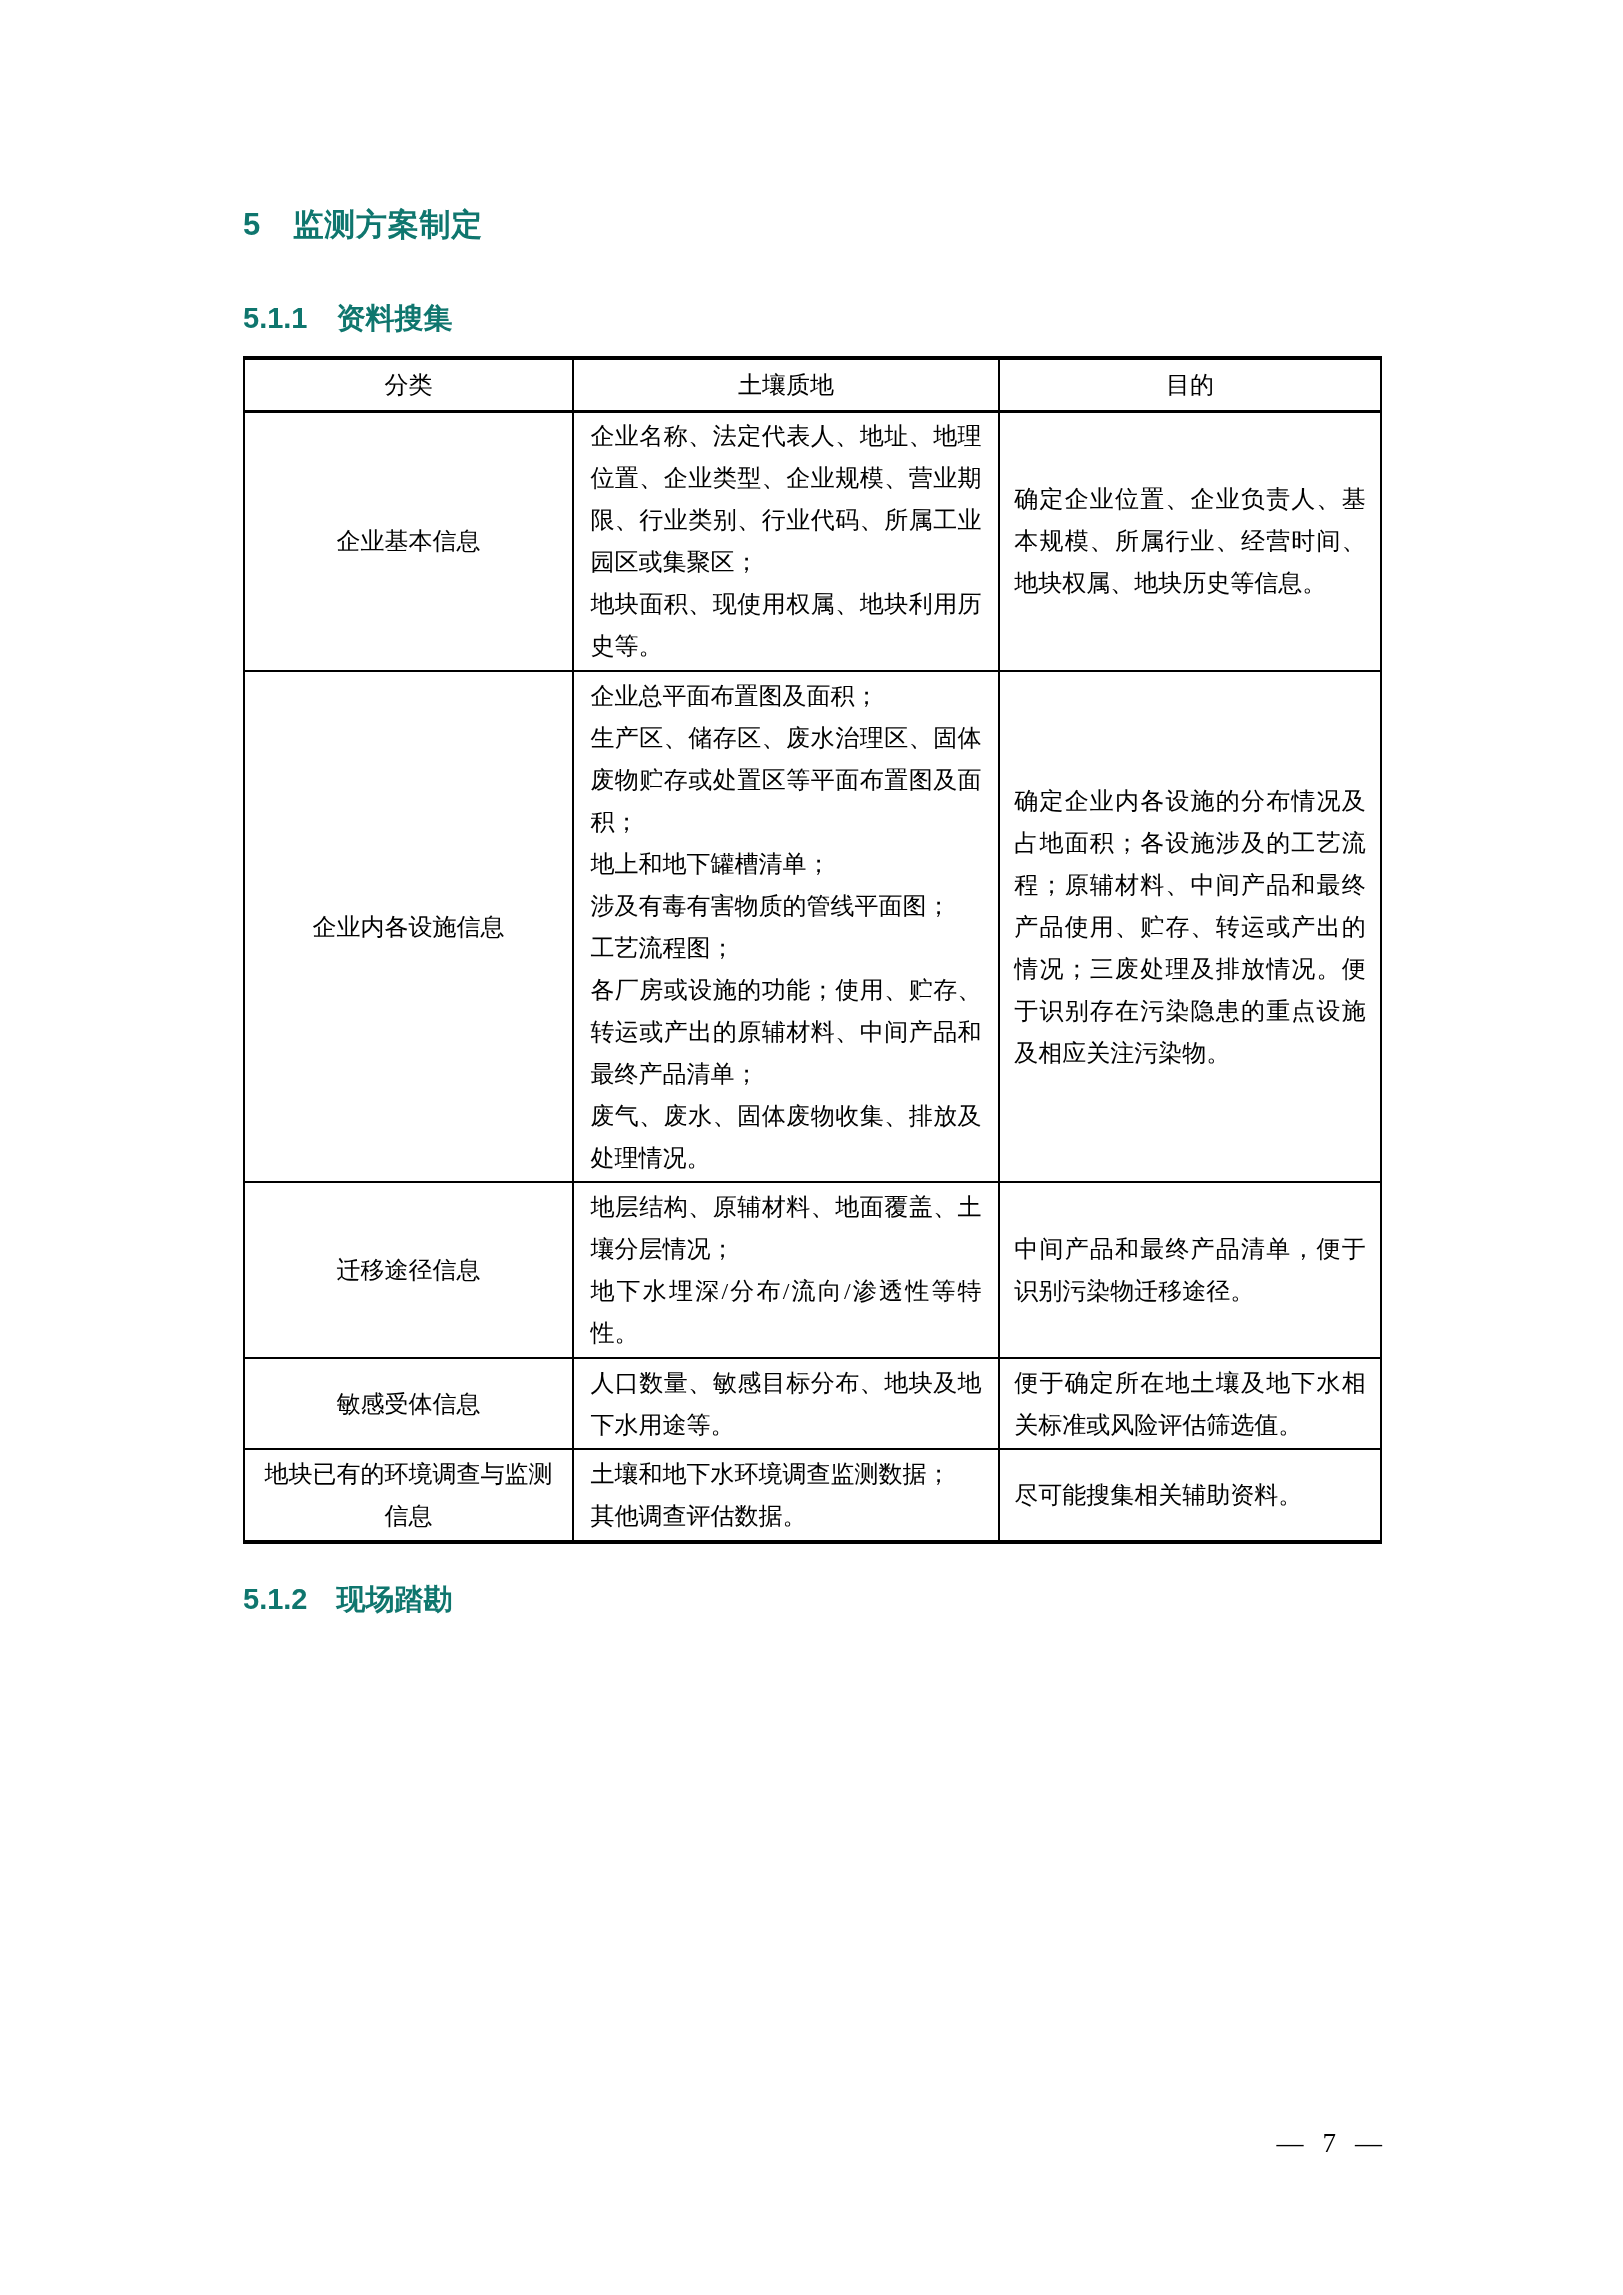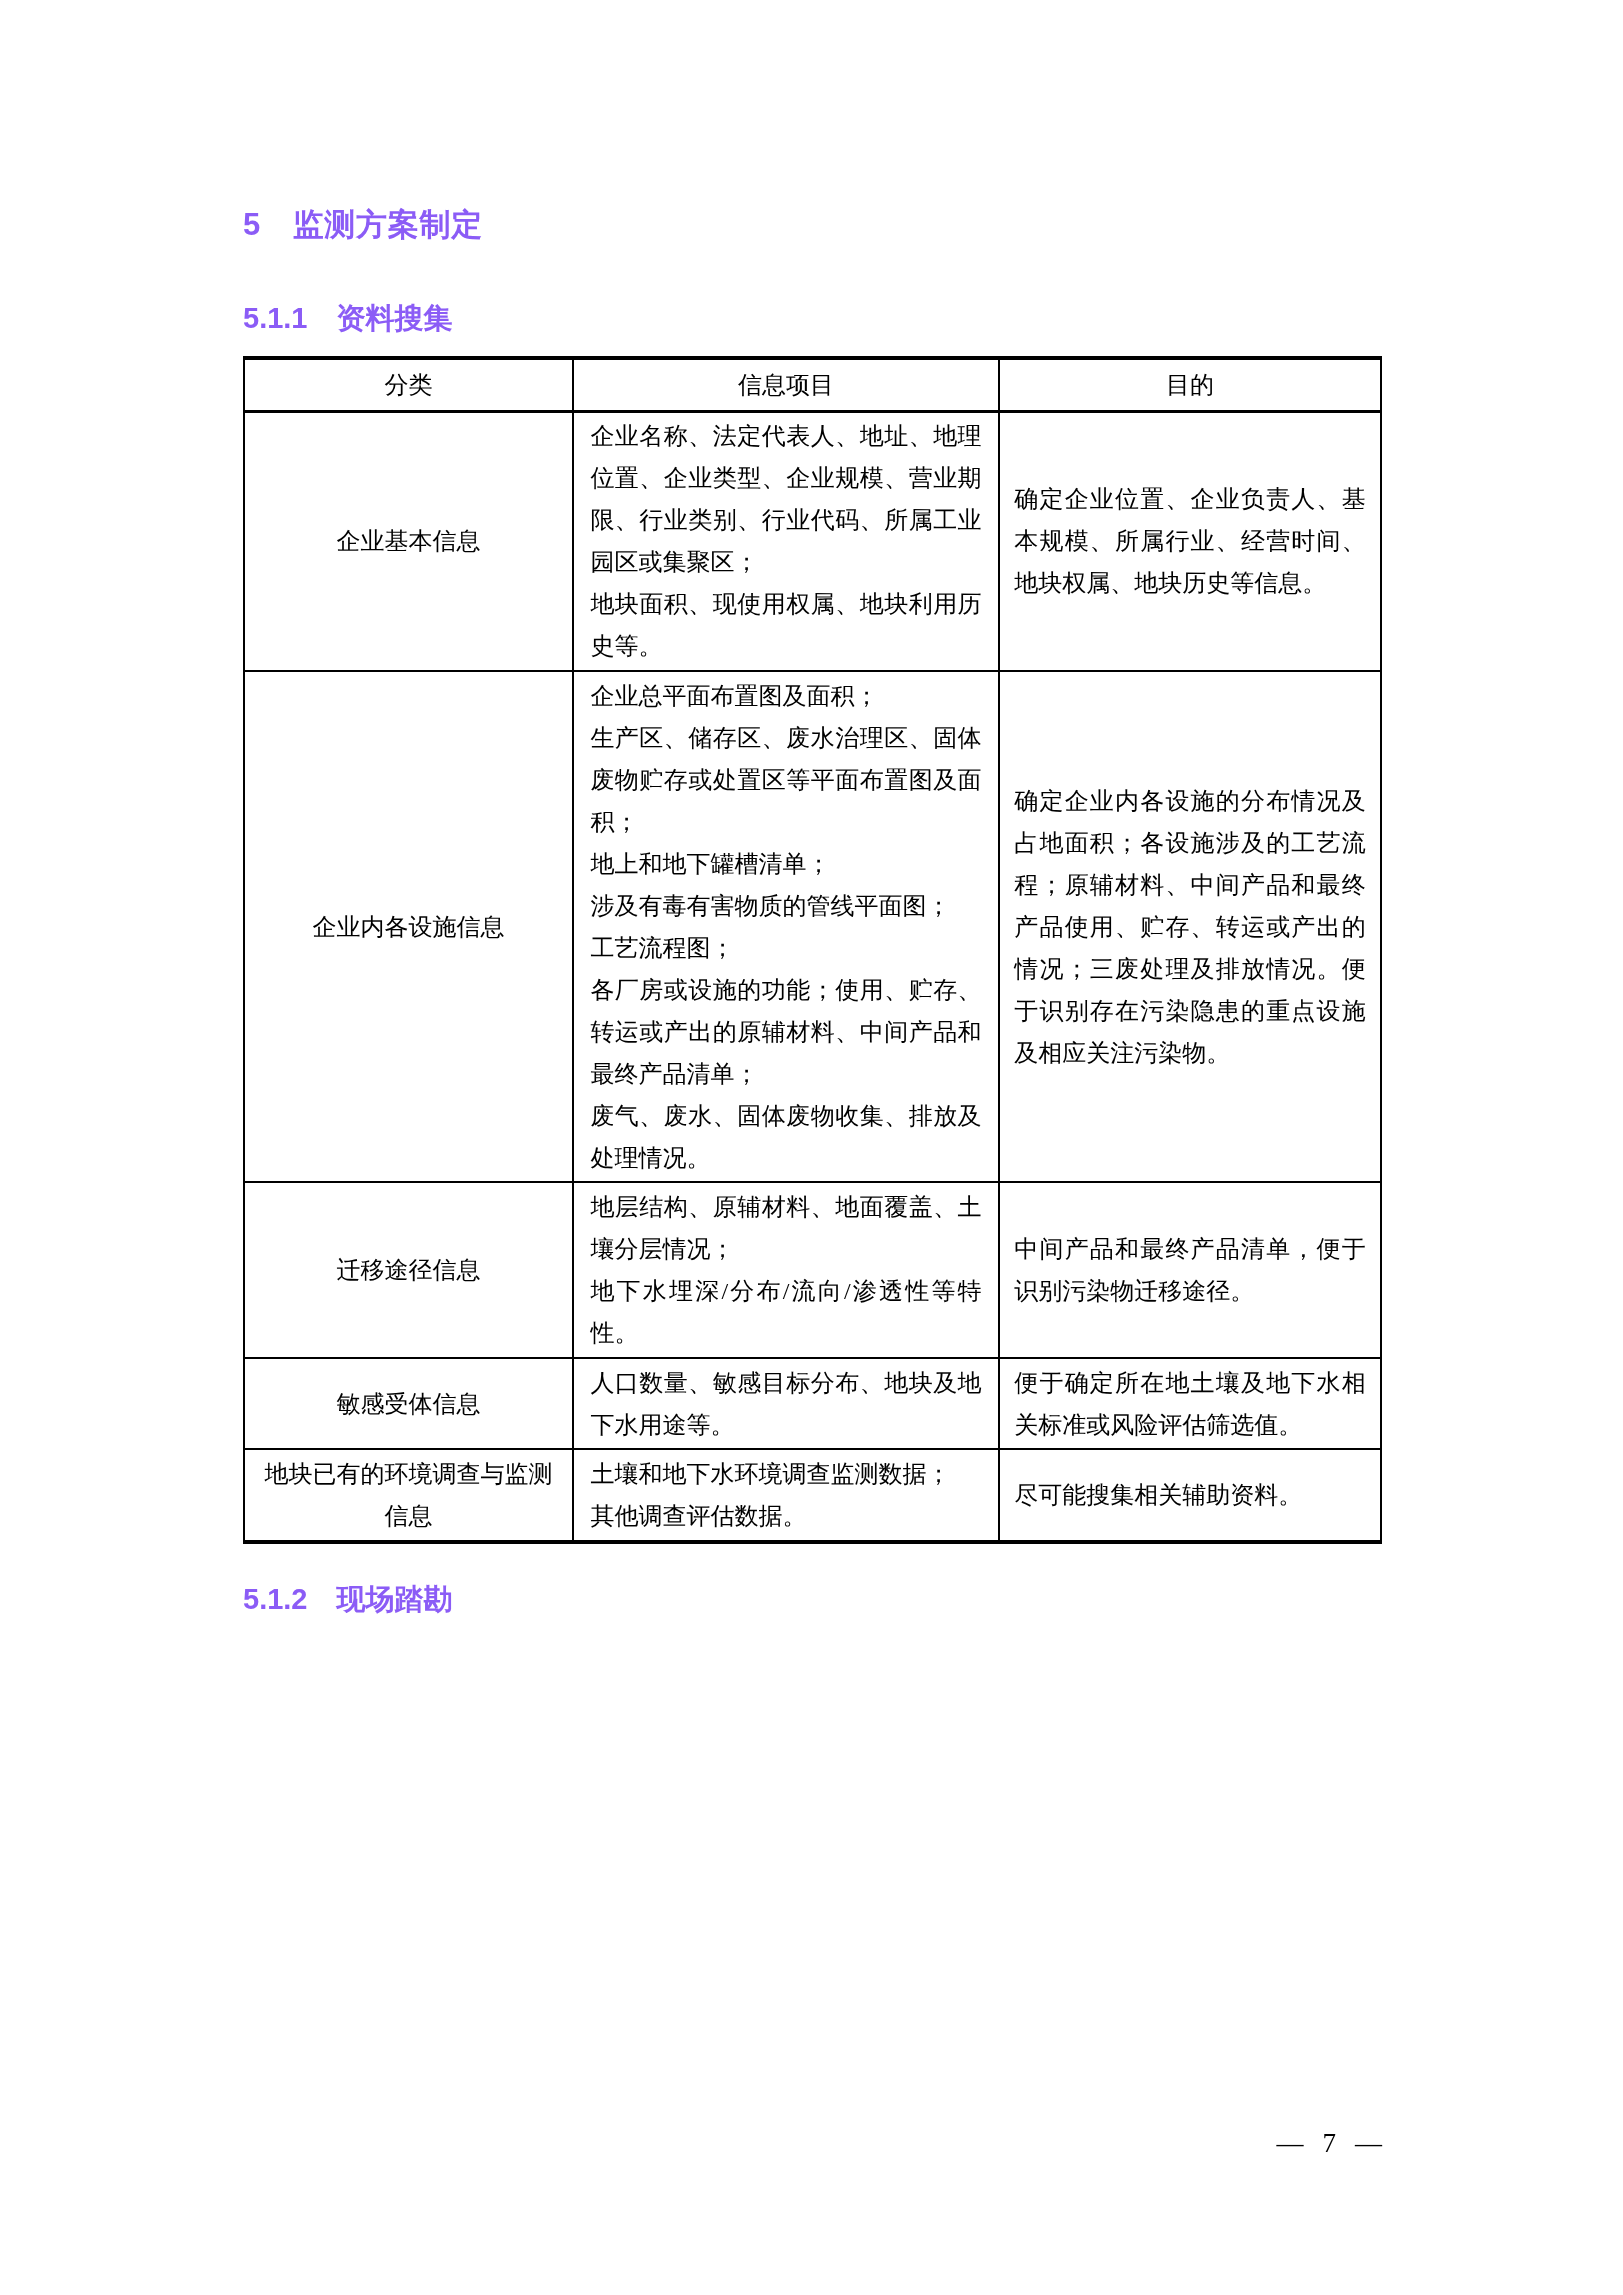--- a/index.html
+++ b/index.html
@@ -7,21 +7,21 @@
     position:relative;
     width:1623px;height:2295px;
     background:#ffffff;
     color:#000;
     font-family:"Liberation Serif","DejaVu Serif",serif;
     overflow:hidden;
   }
   .content{position:absolute;left:243px;top:0;width:1139px;}
   .hd{
     font-family:"Liberation Sans","DejaVu Sans",sans-serif;
-    font-weight:700;color:#8b5cf6;margin:0;
+    font-weight:700;color:#0f766e;margin:0;
   }
   .h5{margin-top:207px;font-size:31px;line-height:35px;letter-spacing:0.7px;}
   .h511{margin-top:59px;font-size:29px;line-height:34px;}
   .h512{margin-top:38px;font-size:29px;line-height:34px;}
   .para{
     margin:24.5px 0 0 0;
     width:1111px;
     font-size:27px;line-height:48px;
     text-align:justify;
     text-indent:2em;
@@ -83,21 +83,21 @@
 
     <table class="tbl">
       <colgroup>
         <col class="c1">
           <col class="c2">
           <col class="c3">
       </colgroup>
       <thead>
         <tr>
           <th>分类</th>
-          <th>信息项目</th>
+          <th>土壤质地</th>
           <th>目的</th>
         </tr>
       </thead>
       <tbody>
         <tr>
           <td class="cat">企业基本信息</td>
           <td class="info">
             <div class="iline">企业名称、法定代表人、地址、地理位置、企业类型、企业规模、营业期限、行业类别、行业代码、所属工业园区或集聚区；</div>
             <div class="iline">地块面积、现使用权属、地块利用历史等。</div>
           </td>

